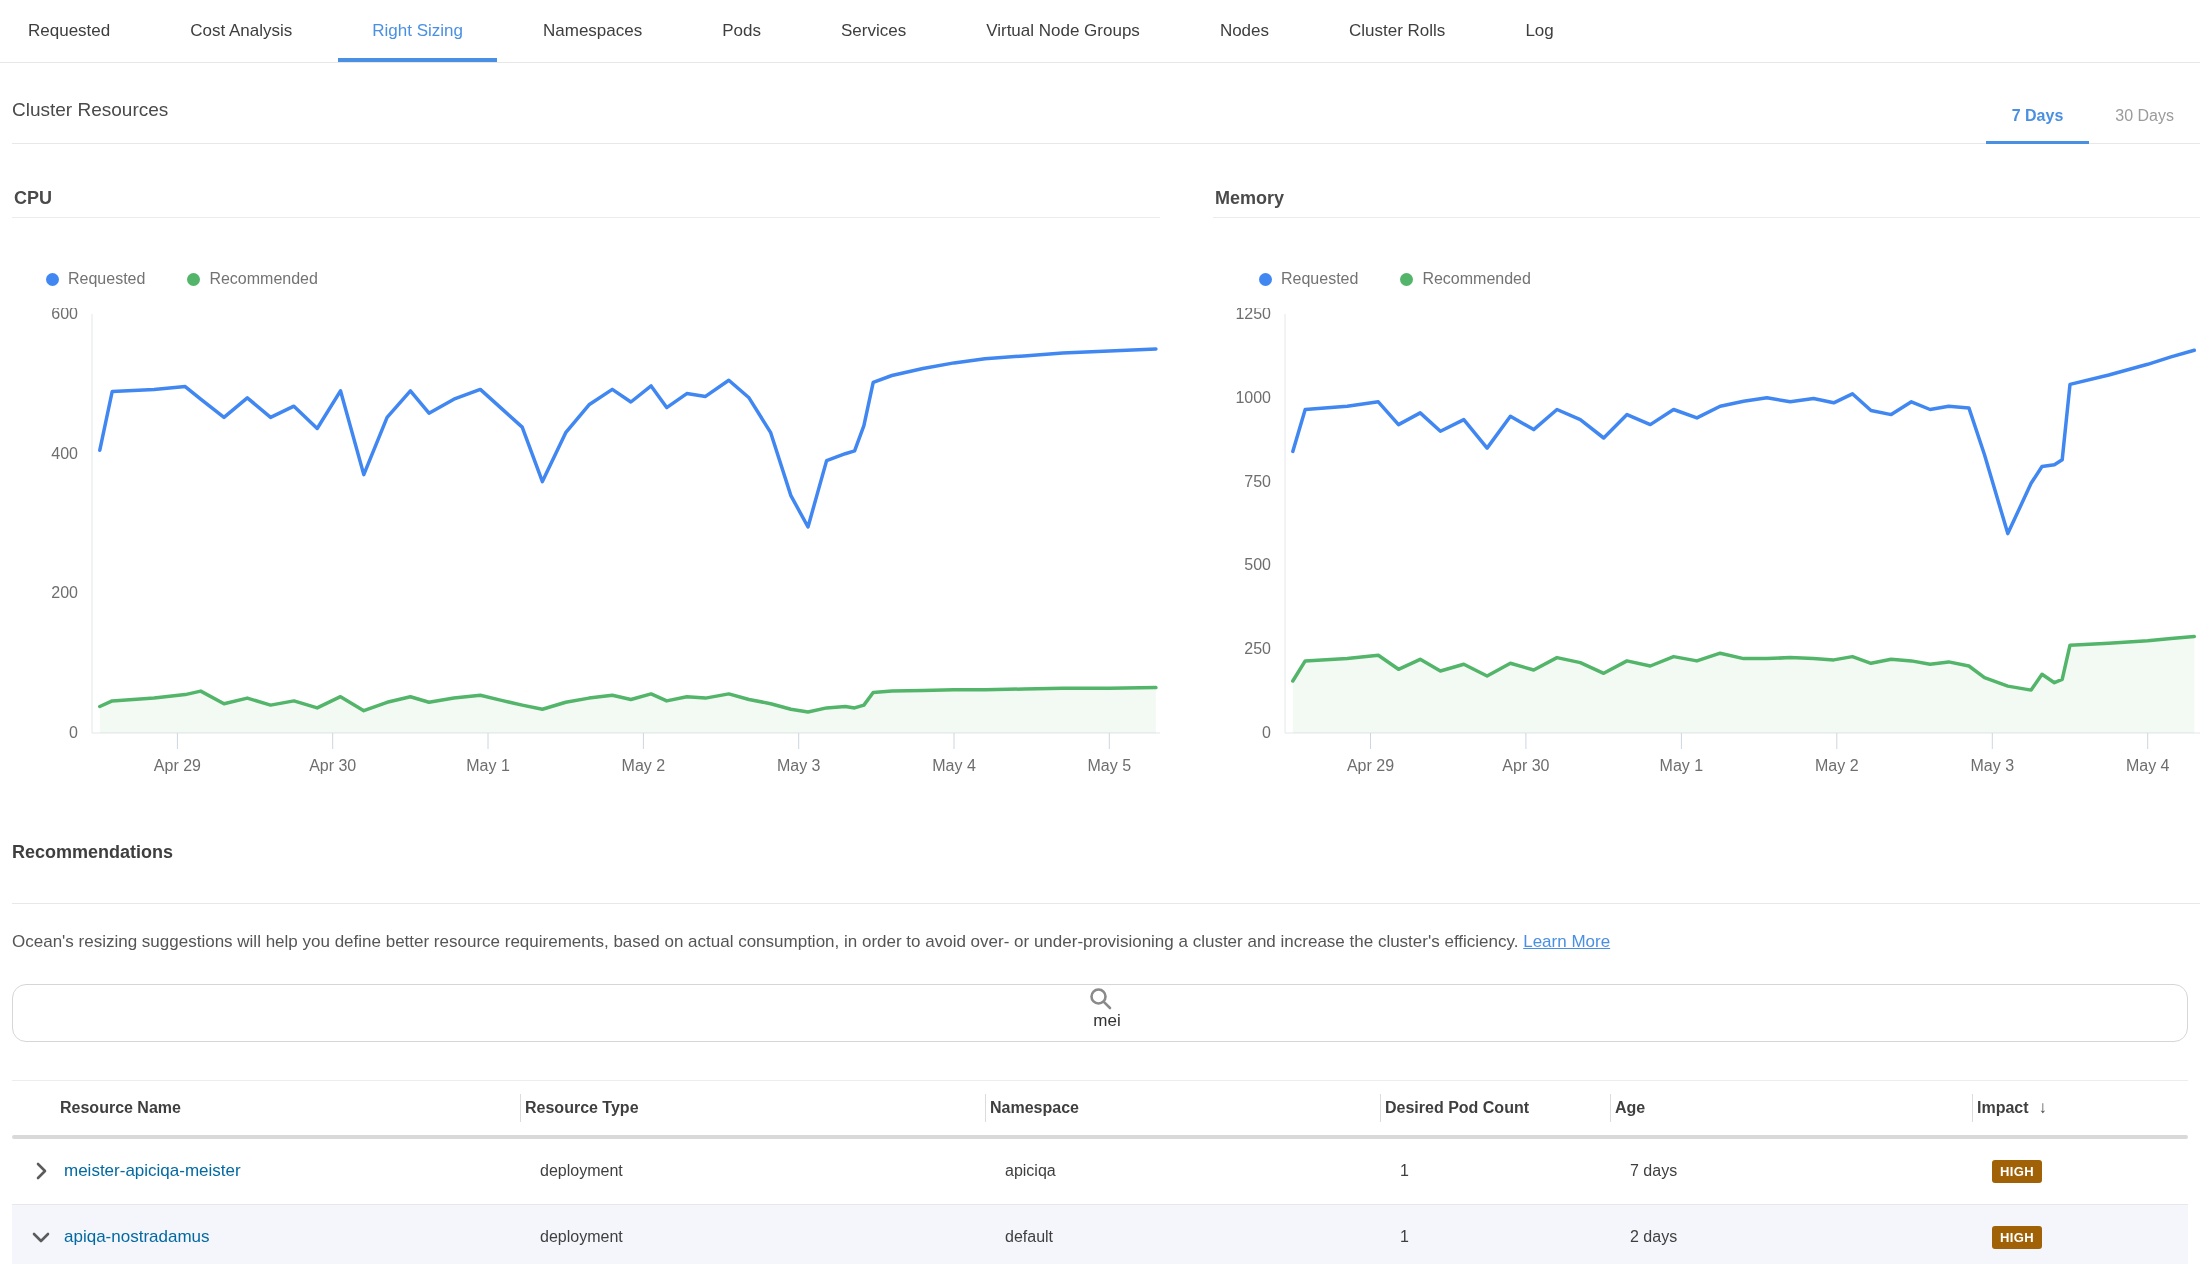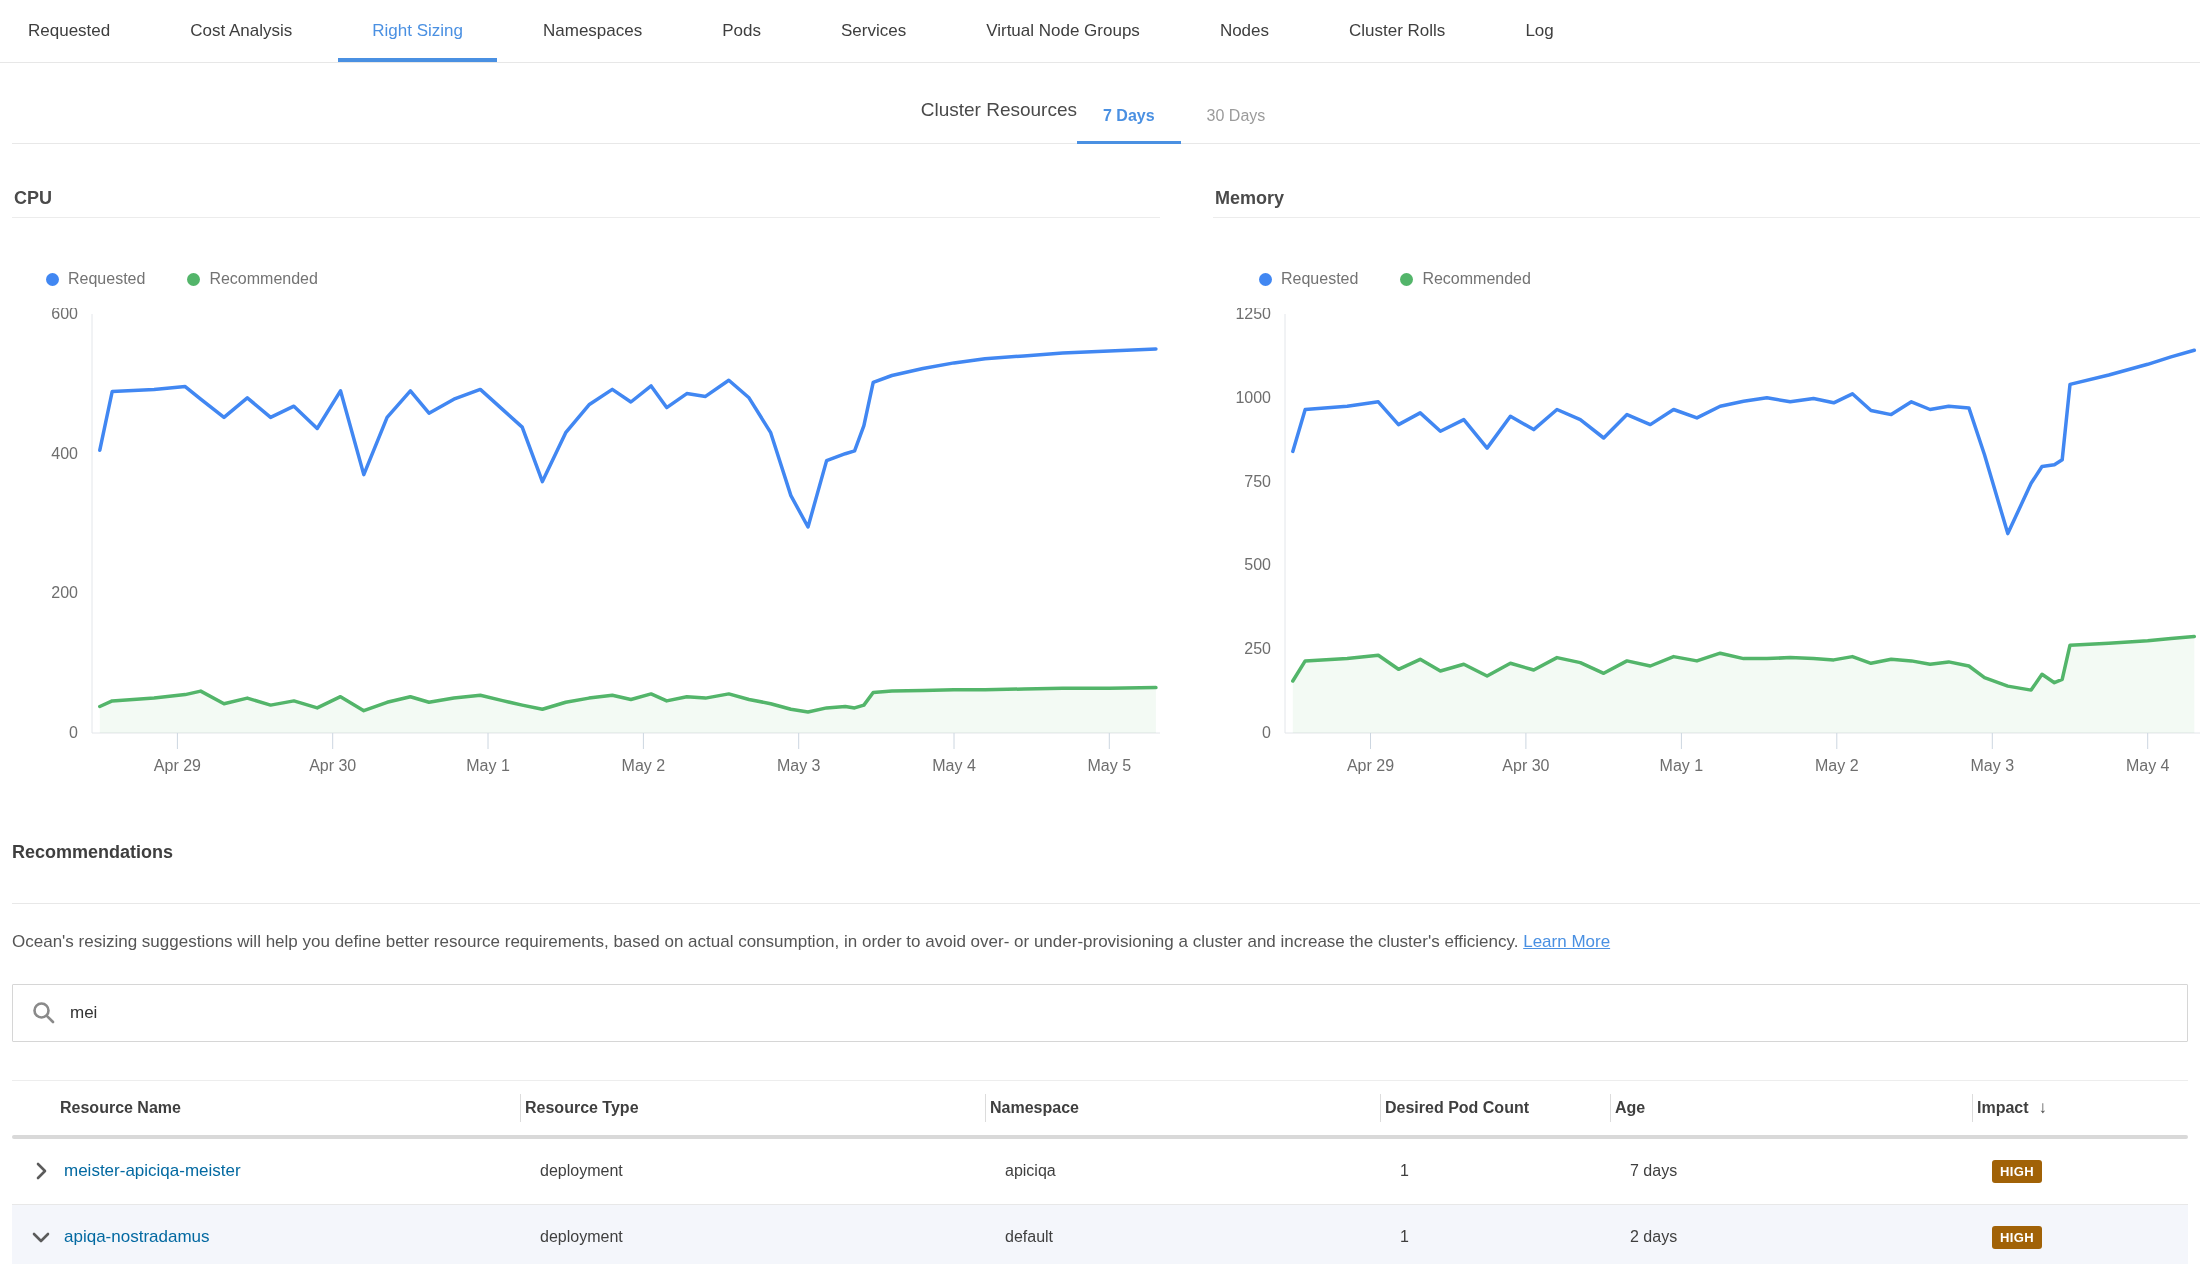--- a/index.html
+++ b/index.html
@@ -8,21 +8,21 @@
 
   
   .tabbar { display:flex; align-items:stretch; height:63px; border-bottom:1px solid #e7e7e7; padding-left:0; }
   .tab { display:flex; align-items:center; padding:0 40px; font-size:17px; color:#3e3e3e;
     cursor:pointer; position:relative; white-space:nowrap; }
   .tab:first-child { padding-left:28px; }
   .tab.active { color:#4a90e2; }
   .tab.active::after { content:""; position:absolute; left:6px; right:6px; bottom:0; height:4px; background:#4a90e2; }
 
   
-  .section-head { display:flex; justify-content:center; align-items:flex-end;
+  .section-head { display:flex; justify-content:space-between; align-items:flex-end;
     margin:0 0 0 12px; padding-top:36px; border-bottom:1px solid #e8e8e8; }
   .section-title { font-size:19px; color:#4a4a4a; padding-bottom:22px; }
   .range-tabs { display:flex; }
   .range-tab { font-size:16px; color:#9b9b9b; padding:0 26px 16px; cursor:pointer; margin-bottom:-1px; }
   .range-tab.active { color:#4a90e2; font-weight:bold; border-bottom:3px solid #4a90e2; }
 
   
   .charts-row { display:flex; margin:44px 0 0 12px; }
   .chart-panel { }
   .chart-panel.cpu { width:1148px; flex:0 0 auto; margin-right:53px; }
@@ -35,22 +35,22 @@
   svg.chart { display:block; margin-top:20px; }
   svg.chart text.axis-label { font-family:"Liberation Sans", sans-serif; font-size:16px; fill:#6e6e6e; }
 
   
   .rec-head { margin:64px 0 0 12px; font-size:18px; font-weight:bold; color:#3f3f3f;
     padding-bottom:40px; border-bottom:1px solid #e8e8e8; }
   .rec-desc { margin:26px 12px 0 12px; font-size:17px; color:#555; line-height:1.4; }
   .rec-desc a { color:#4a90e2; text-decoration:underline; cursor:pointer; }
 
   
-  .search-box { margin:30px 12px 0 12px; height:58px; border:1px solid #d6d6d6; border-radius:1px;
-    display:flex; align-items:center; padding:8px 18px; background:#fff; }
+  .search-box { margin:30px 12px 0 12px; height:58px; border:1px solid #d6d6d6; border-radius:14px;
+    display:flex; align-items:center; padding:1px 18px; background:#fff;flex-direction:column; }
   .search-box svg { flex:0 0 auto; }
   .search-value { margin-left:14px; font-size:17px; color:#333; }
 
   
   .table { margin:38px 12px 0 12px; border-top:1px solid #ededed; }
   .tgrid { display:grid; grid-template-columns:508px 465px 395px 230px 362px 1fr; align-items:center; }
   .thead { height:54px; }
   .thead .cell { font-size:16px; font-weight:bold; color:#3f3f3f; padding-left:4px;
     height:28px; line-height:28px; border-left:1px solid #dcdcdc; }
   .thead .cell:first-child { border-left:none; padding-left:48px; }

